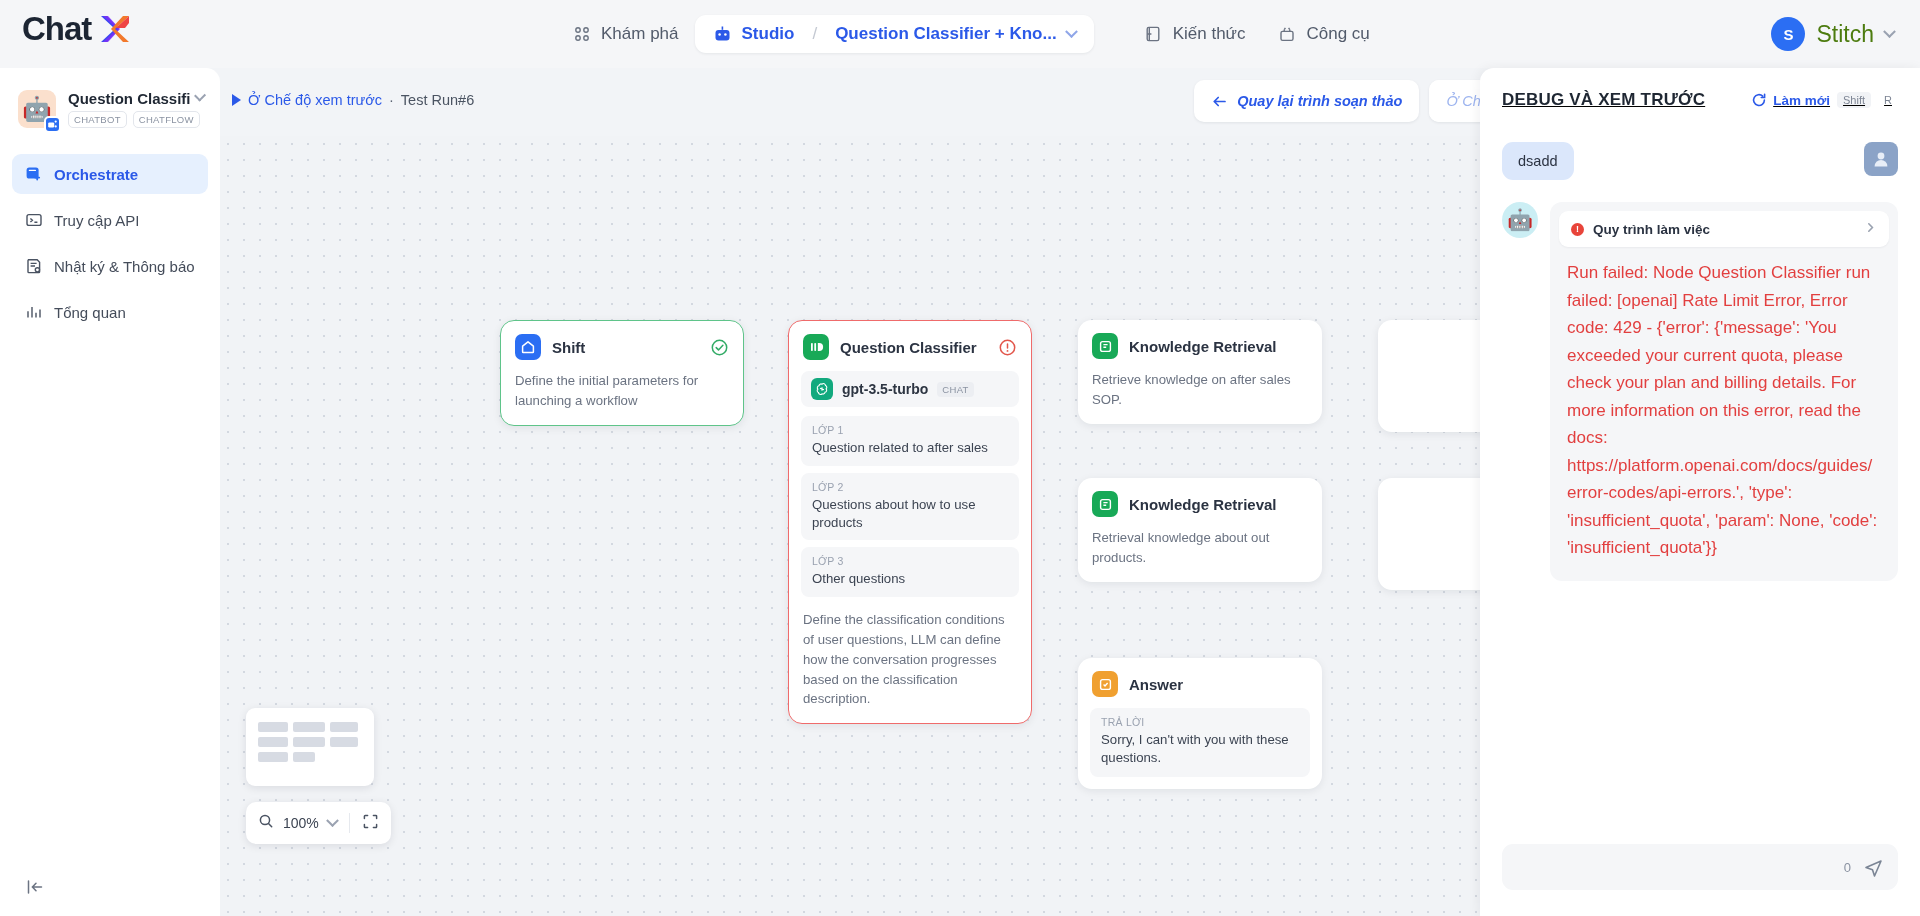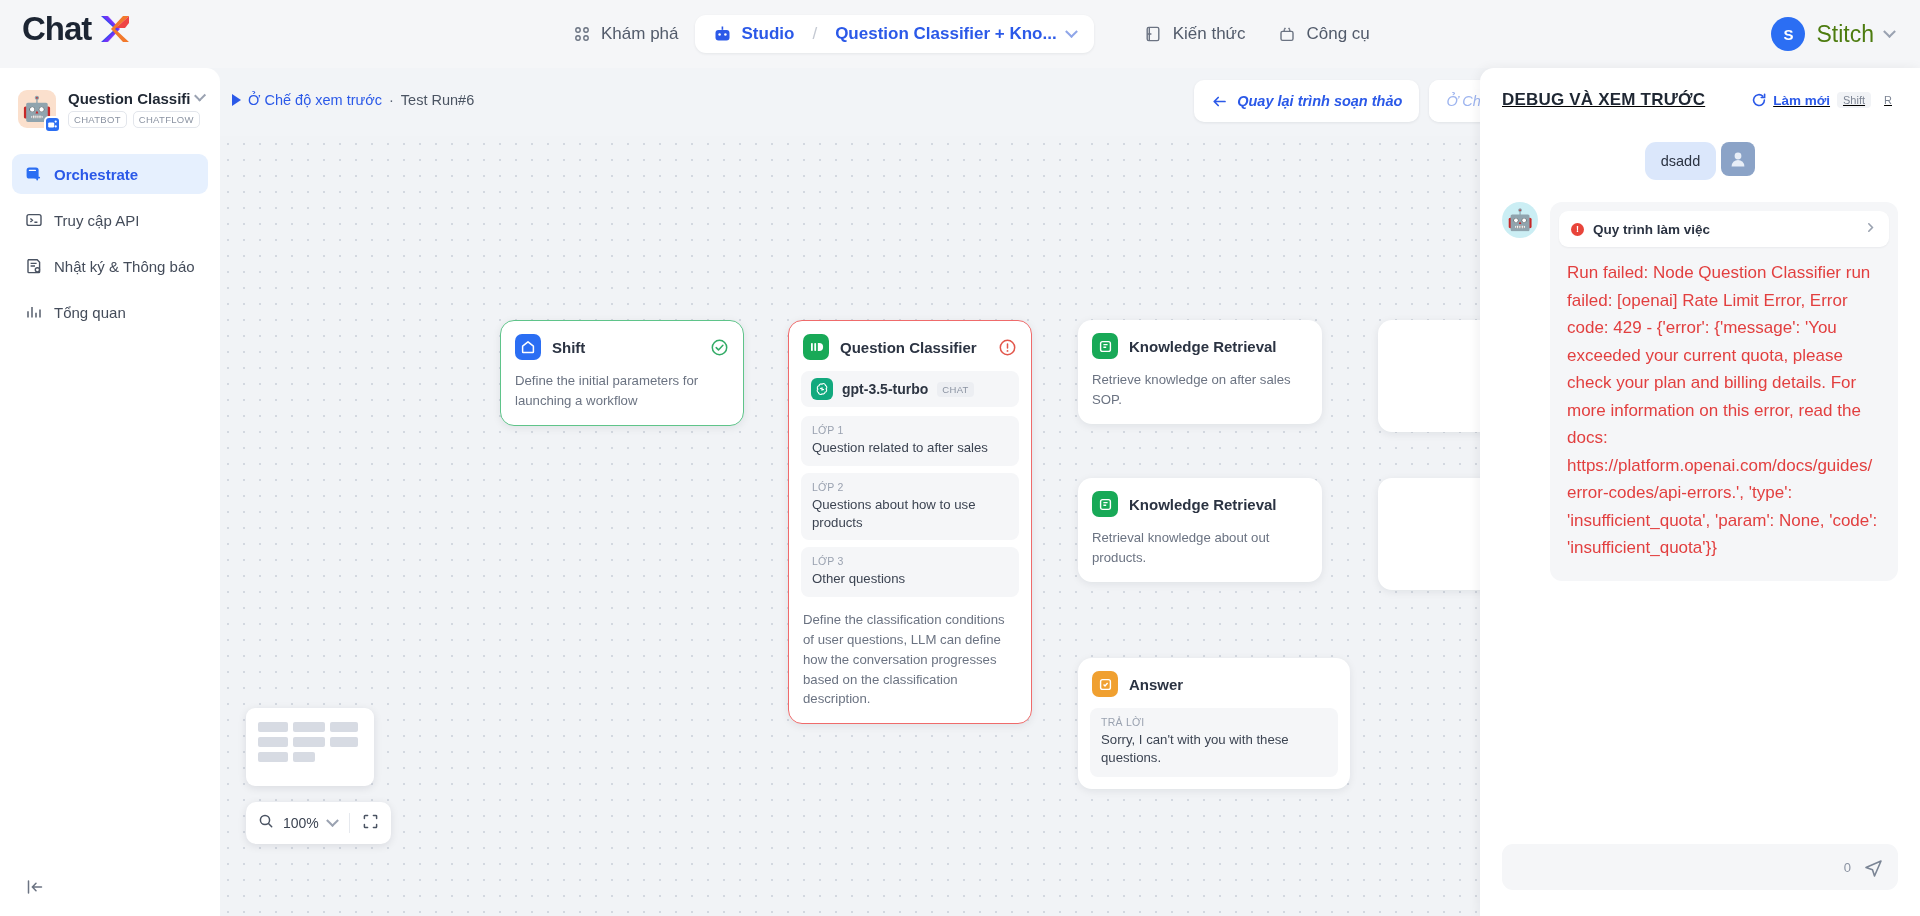--- a/index.html
+++ b/index.html
@@ -151,21 +151,21 @@
   .node-head { display: flex; align-items: center; gap: 11px; padding: 13px 14px 11px 14px; }
   .node-ico { width: 26px; height: 26px; border-radius: 7px; display:flex; align-items:center; justify-content:center; flex:0 0 26px; }
   .node-title { font-size: 15px; font-weight: 600; color: #2b3342; flex: 1; }
   .node-desc { font-size: 13.2px; color: #6b7382; line-height: 1.5; padding: 0 14px 14px 14px; }
   .node-status { width: 19px; height: 19px; flex: 0 0 19px; }
 
   #node-start { left: 280px; top: 184px; width: 244px; border: 1.5px solid #5fc48a; }
   #node-classifier { left: 568px; top: 184px; width: 244px; border: 1.5px solid #ef6b6b; }
   #node-kr1 { left: 858px; top: 184px; width: 244px; }
   #node-kr2 { left: 858px; top: 342px; width: 244px; }
-  #node-answer { left: 858px; top: 522px; width: 272px; }
+  #node-answer { left: 858px; top: 522px; width: 244px; }
   #node-ghost1 { left: 1158px; top: 184px; width: 244px; height: 112px; }
   #node-ghost2 { left: 1158px; top: 342px; width: 244px; height: 112px; }
 
   .model-chip {
     display: flex; align-items: center; gap: 9px;
     margin: 0 12px 9px 12px; background: #f5f6f8; border-radius: 8px;
     padding: 7px 10px;
   }
   .model-name { font-size: 14px; font-weight: 600; color: #2d3542; }
   .model-tag { font-size: 9.5px; color: #8b93a2; background:#eceef2; border-radius:4px; padding:2px 5px; letter-spacing:.3px; }
@@ -199,21 +199,21 @@
     box-shadow: -2px 0 12px rgba(16,24,40,.06);
     text-decoration: underline;
   }
   .debug-head { display: flex; align-items: center; justify-content: space-between; padding: 22px 22px 10px 22px; }
   .debug-title { font-size: 17px; font-weight: 700; color: #1f2733; letter-spacing: .2px; }
   .refresh-wrap { display: flex; align-items: center; gap: 7px; }
   .refresh { display: flex; align-items: center; gap: 6px; color: #2b59e8; font-size: 13.5px; font-weight: 600; cursor: pointer; }
   .kbd { font-size: 11px; color: #7d8594; background: #f1f3f6; border-radius: 4px; padding: 2px 6px; }
 
   .chat-area { position: absolute; top: 60px; left: 0; right: 0; bottom: 96px; padding: 14px 22px; overflow: hidden; }
-  .msg-user { display: flex; justify-content: center; align-items: flex-start; gap: 5px; margin-bottom: 22px; }
+  .msg-user { display: flex; justify-content: space-between; align-items: flex-start; gap: 5px; margin-bottom: 22px; }
   .bubble-user { background: #dbe7fb; border-radius: 11px; padding: 11px 16px; font-size: 14.5px; color: #2b3342; }
   .ava-user { width: 34px; height: 34px; border-radius: 8px; background: #8ba3c7; display:flex; align-items:center; justify-content:center; }
   .msg-bot { display: flex; gap: 12px; align-items: flex-start; }
   .ava-bot { width: 36px; height: 36px; border-radius: 50%; background: #cbeef4; display:flex; align-items:center; justify-content:center; font-size: 21px; flex:0 0 36px; }
   .bot-col { flex: 1; }
   .bot-card { background: #f5f6f8; border-radius: 12px; padding: 9px; }
   .wf-row {
     display: flex; align-items: center; gap: 9px;
     background: #fff; border-radius: 9px; padding: 10px 12px;
     font-size: 13.5px; color: #2b3342; font-weight: 600; cursor: pointer;

